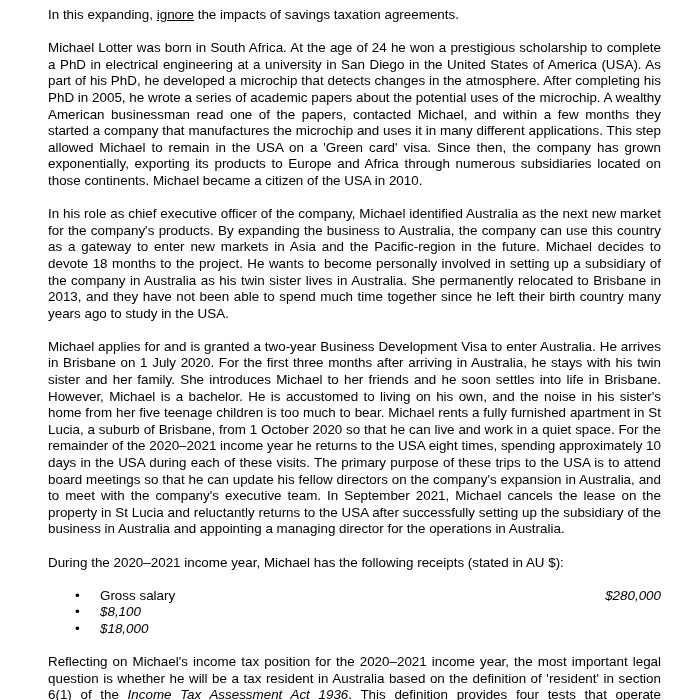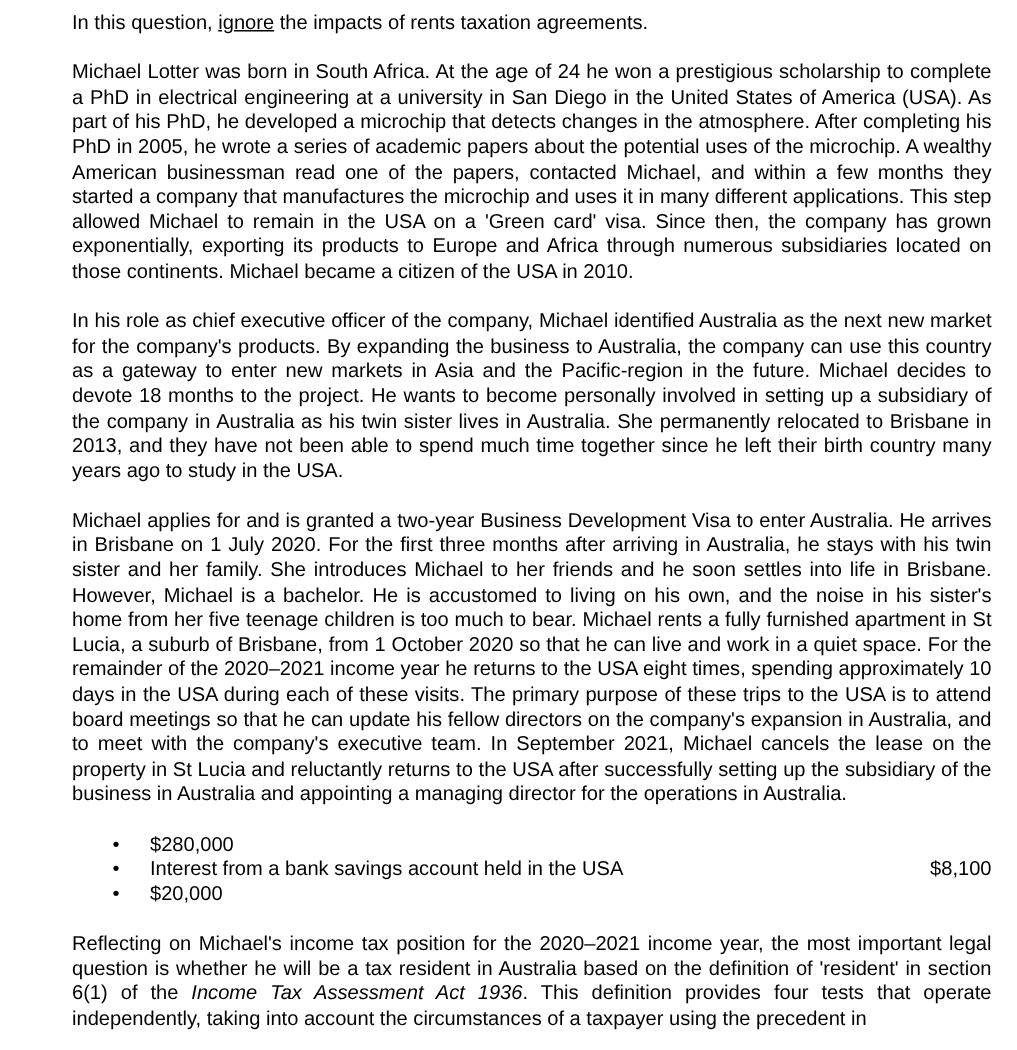--- a/index.html
+++ b/index.html
@@ -40,47 +40,49 @@
     width: 25px;
     flex: 0 0 25px;
   }
   .receipt-label {
     flex: 1 1 auto;
   }
   .receipt-amount {
     flex: 0 0 auto;
     text-align: right;
     white-space: nowrap;
+    font-style: italic;
   }
 </style>
 </head>
 <body>
 
 <div class="page">
 
-  <p class="para"><span>In this question, </span><span class="u">ignore</span><span> the impacts of rents taxation agreements.</span></p>
+  <p class="para"><span>In this expanding, </span><span class="u">ignore</span><span> the impacts of savings taxation agreements.</span></p>
 
   <p class="para">Michael Lotter was born in South Africa. At the age of 24 he won a prestigious scholarship to complete a PhD in electrical engineering at a university in San Diego in the United States of America (USA). As part of his PhD, he developed a microchip that detects changes in the atmosphere. After completing his PhD in 2005, he wrote a series of academic papers about the potential uses of the microchip. A wealthy American businessman read one of the papers, contacted Michael, and within a few months they started a company that manufactures the microchip and uses it in many different applications. This step allowed Michael to remain in the USA on a 'Green card' visa. Since then, the company has grown exponentially, exporting its products to Europe and Africa through numerous subsidiaries located on those continents. Michael became a citizen of the USA in 2010.</p>
 
   <p class="para">In his role as chief executive officer of the company, Michael identified Australia as the next new market for the company's products. By expanding the business to Australia, the company can use this country as a gateway to enter new markets in Asia and the Pacific-region in the future. Michael decides to devote 18 months to the project. He wants to become personally involved in setting up a subsidiary of the company in Australia as his twin sister lives in Australia. She permanently relocated to Brisbane in 2013, and they have not been able to spend much time together since he left their birth country many years ago to study in the USA.</p>
 
   <p class="para">Michael applies for and is granted a two-year Business Development Visa to enter Australia. He arrives in Brisbane on 1 July 2020. For the first three months after arriving in Australia, he stays with his twin sister and her family. She introduces Michael to her friends and he soon settles into life in Brisbane. However, Michael is a bachelor. He is accustomed to living on his own, and the noise in his sister's home from her five teenage children is too much to bear. Michael rents a fully furnished apartment in St Lucia, a suburb of Brisbane, from 1 October 2020 so that he can live and work in a quiet space. For the remainder of the 2020–2021 income year he returns to the USA eight times, spending approximately 10 days in the USA during each of these visits. The primary purpose of these trips to the USA is to attend board meetings so that he can update his fellow directors on the company's expansion in Australia, and to meet with the company's executive team. In September 2021, Michael cancels the lease on the property in St Lucia and reluctantly returns to the USA after successfully setting up the subsidiary of the business in Australia and appointing a managing director for the operations in Australia.</p>
 
+  <p class="para">During the 2020–2021 income year, Michael has the following receipts (stated in AU $):</p>
 
   <div class="receipts">
     <div class="receipt-row">
       <span class="receipt-bullet">•</span>
+      <span class="receipt-label">Gross salary</span>
       <span class="receipt-amount">$280,000</span>
     </div>
     <div class="receipt-row">
       <span class="receipt-bullet">•</span>
-      <span class="receipt-label">Interest from a bank savings account held in the USA</span>
       <span class="receipt-amount">$8,100</span>
     </div>
     <div class="receipt-row">
       <span class="receipt-bullet">•</span>
-      <span class="receipt-amount">$20,000</span>
+      <span class="receipt-amount">$18,000</span>
     </div>
   </div>
 
   <p class="para"><span>Reflecting on Michael's income tax position for the 2020–2021 income year, the most important legal question is whether he will be a tax resident in Australia based on the definition of 'resident' in section 6(1) of the </span><span class="i">Income Tax Assessment Act 1936</span><span>. This definition provides four tests that operate independently, taking into account the circumstances of a taxpayer using the precedent in </span></p>
 
 </div>
 
 </body></html>

